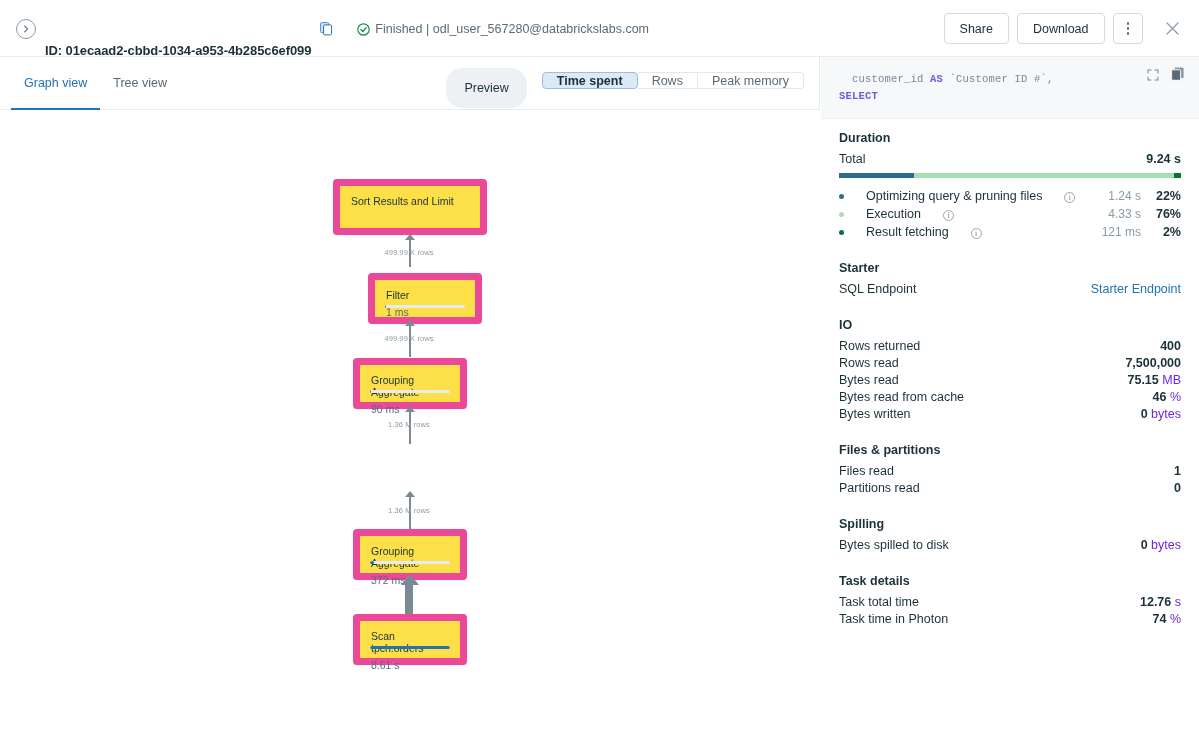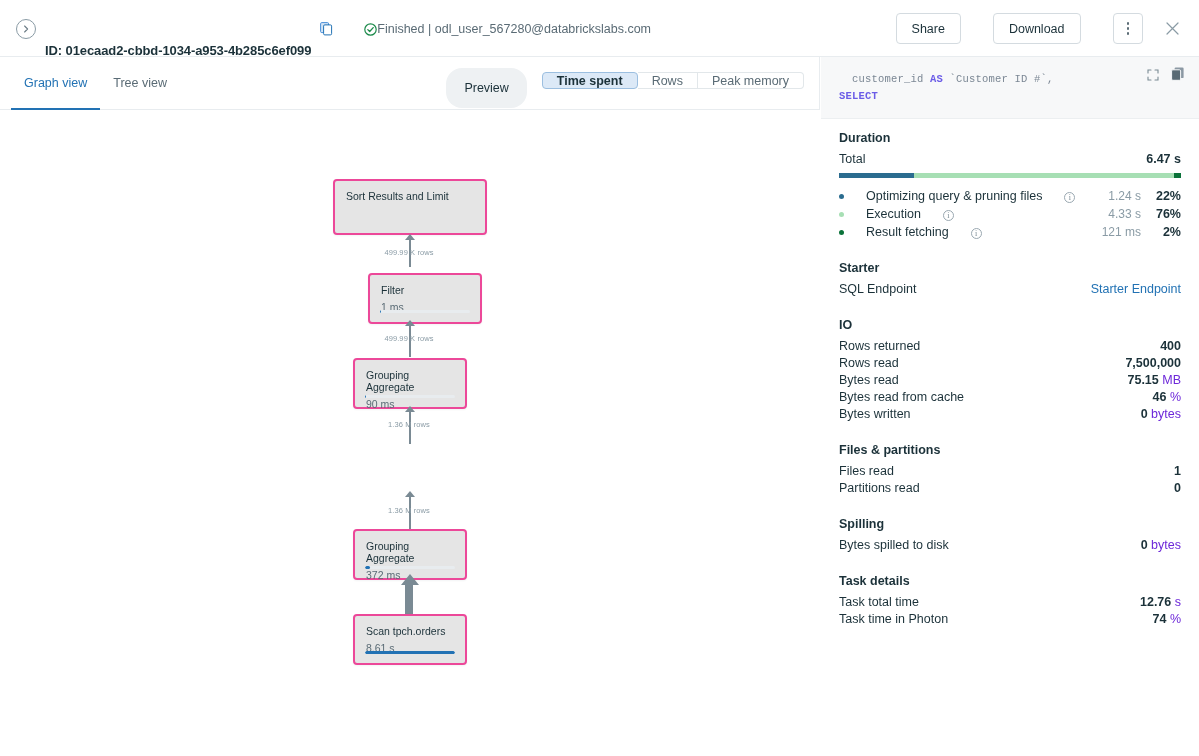--- a/index.html
+++ b/index.html
@@ -27,34 +27,34 @@
     display: flex; align-items: center; justify-content: center;
     cursor: pointer; flex: none;
   }
   .circle-chevron svg { display: block; }
   .hdr-id {
     font-size: 13px; font-weight: bold; color: #1b3139; letter-spacing: -0.1px;
     white-space: nowrap;
     margin-top: 44px;
   }
   .copy-id-icon { width: 13px; height: 14px; cursor: pointer; flex: none; }
-  .status-wrap { display: flex; align-items: center; margin-left: 22px; justify-content: space-between; }
+  .status-wrap { display: flex; align-items: center; gap: 5px; margin-left: 15px; justify-content: space-between; }
   .check-circle { width: 13px; height: 13px; flex: none; }
   .status-text { font-size: 12.5px; color: #5a6b75; white-space: nowrap; }
 
   .hdr-right {
     position: absolute; right: 14px; top: 0; height: 57px;
     display: flex; align-items: center; gap: 8px;
   }
   .btn {
     height: 31px; padding: 0 15px;
     border: 1px solid #d4dbe0; border-radius: 4px;
     background: #fff; color: #1b3139;
     font-size: 12.5px; font-family: inherit;
-    display: flex; align-items: center; cursor: pointer; margin-left: 24px;
+    display: flex; align-items: center; cursor: pointer;
   }
   .btn.kebab { padding: 0 13px; }
   .kebab-dots { display: flex; flex-direction: column; gap: 2.5px; align-items: center; }
   .kebab-dots i { width: 2.5px; height: 2.5px; border-radius: 50%; background: #5a6b75; display: block; }
   .close-x {
     width: 26px; height: 26px; margin-left: 8px;
     display: flex; align-items: center; justify-content: center;
     cursor: pointer; color: #8a9ba5;
   }
 
@@ -95,21 +95,21 @@
   .seg:last-child { border-radius: 0 4px 4px 0; }
   .seg.active {
     background: #dce9f7; border: 1px solid #9cbfe0; color: #1b3139; font-weight: bold;
     border-radius: 4px; z-index: 2;
   }
 
   
   .graph { position: relative; width: 820px; height: 646px; background: #fff; overflow: hidden; }
   .node {
     position: absolute;
-    border: 2px solid #ec4899; border-radius: 4px; background: #e5e5e5;
+    border: 7px solid #ec4899; border-radius: 4px; background: #fde047;
     box-shadow: 0 1px 2px rgba(27,49,57,0.05);
     cursor: pointer;
   }
   .node-title { font-size: 10.5px; color: #1b3139; }
   .node-time { font-size: 10.5px; color: #5a6b75; margin-top: 5px; }
   .node-bar {
     position: absolute; left: 10px; right: 10px; bottom: 9px;
     height: 3px; background: #e8ecef; border-radius: 2px; overflow: hidden;
   }
   .node-bar > span { display: block; height: 100%; background: #2272b4; border-radius: 2px; }
@@ -340,21 +340,21 @@
     </div>
   </div>
 
   <div class="panel">
 
     <div class="gap-md"></div>
     <div class="sec-title">Duration</div>
     <div class="gap-sm"></div>
     <div class="row">
       <span class="lbl">Total</span>
-      <span class="val num">6.47 s</span>
+      <span class="val num">9.24 s</span>
     </div>
     <div class="dur-bar">
       <i style="width:22%; background:#2b6c8f;"></i>
       <i style="width:76%; background:#a7dfb4;"></i>
       <i style="width:2%; background:#0a7239;"></i>
     </div>
 
     <div class="brk-row">
       <span class="bl">
         <i class="bullet" style="background:#2b6c8f;"></i>

